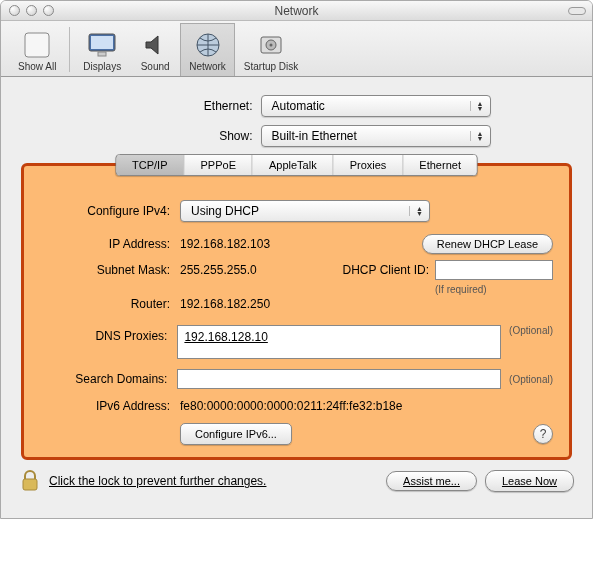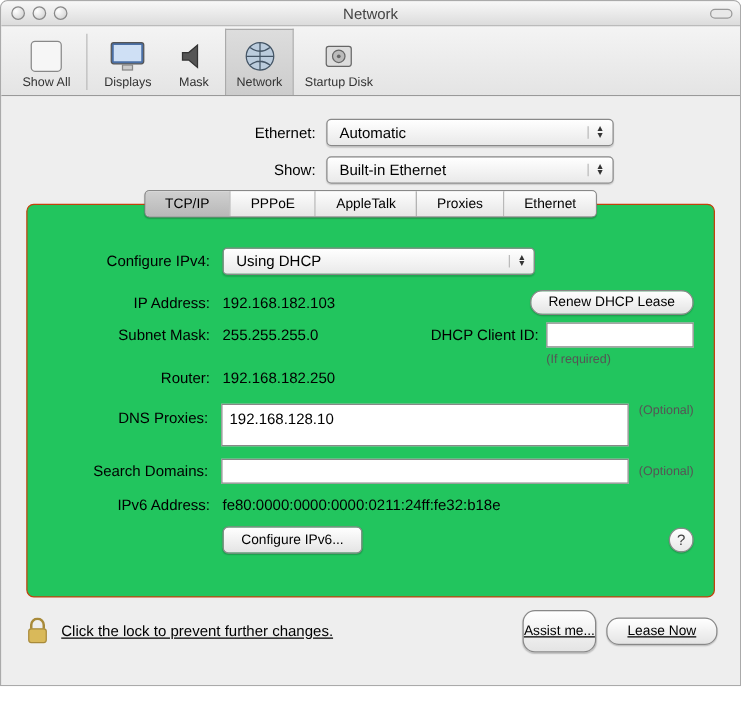--- a/index.html
+++ b/index.html
@@ -120,25 +120,25 @@
     flex-direction: column;
     align-items: center;
     line-height: 5px;
     font-size: 7px;
     color: #333;
     border-left: 1px solid #bbb;
     padding-left: 4px;
   }
   .tabset {
     margin: 16px 20px 0 20px;
-    background: #22c55e;
-    border: 1px solid #c2410c;
+    background: #fdba74;
+    border: 3px solid #c2410c;
     border-radius: 6px;
     position: relative;
-    padding: 28px 16px 28px 16px;
+    padding: 28px 16px 6px 16px;
   }
   .tabs {
     position: absolute;
     top: -12px;
     left: 50%;
     transform: translateX(-50%);
     display: flex;
     border: 1px solid #888;
     border-radius: 4px;
     overflow: hidden;
@@ -269,21 +269,21 @@
           </svg>
       </div>
       <span>Displays</span>
     </div>
     <div class="tb-item">
       <div class="tb-icon">
         <svg width="26" height="26" viewBox="0 0 26 26">
             <path d="M4 10 L9 10 L16 4 L16 22 L9 16 L4 16 Z" fill="#555" stroke="#333"></path>
           </svg>
       </div>
-      <span>Mask</span>
+      <span>Sound</span>
     </div>
     <div class="tb-item active">
       <div class="tb-icon">
         <svg width="26" height="26" viewBox="0 0 26 26">
             <circle cx="13" cy="13" r="11" fill="#bcd" stroke="#456"></circle>
             <path d="M2 13 H24 M13 2 V24 M5 6 Q13 12 21 6 M5 20 Q13 14 21 20" stroke="#456" fill="none"></path>
           </svg>
       </div>
       <span>Network</span>
     </div>
@@ -353,21 +353,21 @@
         <div class="hint" style="width:118px;text-align:left;margin-right:0">(If required)</div>
       </div>
 
       <div class="form-row" style="margin-top:-4px">
         <div class="form-label">Router:</div>
         <div class="form-value">192.168.182.250</div>
       </div>
 
       <div class="form-row" style="margin-top:14px; align-items:flex-start">
         <div class="form-label" style="padding-top:4px">DNS Proxies:</div>
-        <textarea class="text-area" style="width: 330px; height: 34px;">192.168.128.10</textarea>
+        <textarea class="text-area" style="width: 330px; height: 34px; text-decoration: underline;">192.168.128.10</textarea>
         <span class="optional">(Optional)</span>
       </div>
 
       <div class="form-row" style="margin-top:10px">
         <div class="form-label">Search Domains:</div>
         <input class="text-input" style="width: 330px;" value="">
         <span class="optional">(Optional)</span>
       </div>
 
       <div class="form-row" style="margin-top:10px">
@@ -385,18 +385,18 @@
 
     <div class="footer">
       <div class="lock-icon">
         <svg width="20" height="22" viewBox="0 0 20 22">
             <path d="M5 9 V6 a5 5 0 0 1 10 0 V9" fill="none" stroke="#a88a3a" stroke-width="2"></path>
             <rect x="3" y="9" width="14" height="11" rx="2" fill="#d9b95a" stroke="#a88a3a"></rect>
           </svg>
       </div>
       <span style="font-size:12px">Click the lock to prevent further changes.</span>
       <div class="footer-spacer"></div>
-      <div class="aqua-btn" style="height:34px;padding:0 0">Assist me...</div>
+      <div class="aqua-btn" style="height:20px;padding:0 16px">Assist me...</div>
       <div class="aqua-btn" style="height:22px;padding:0 16px">Lease Now</div>
     </div>
 
   </div>
 </div>
 
 </body></html>

